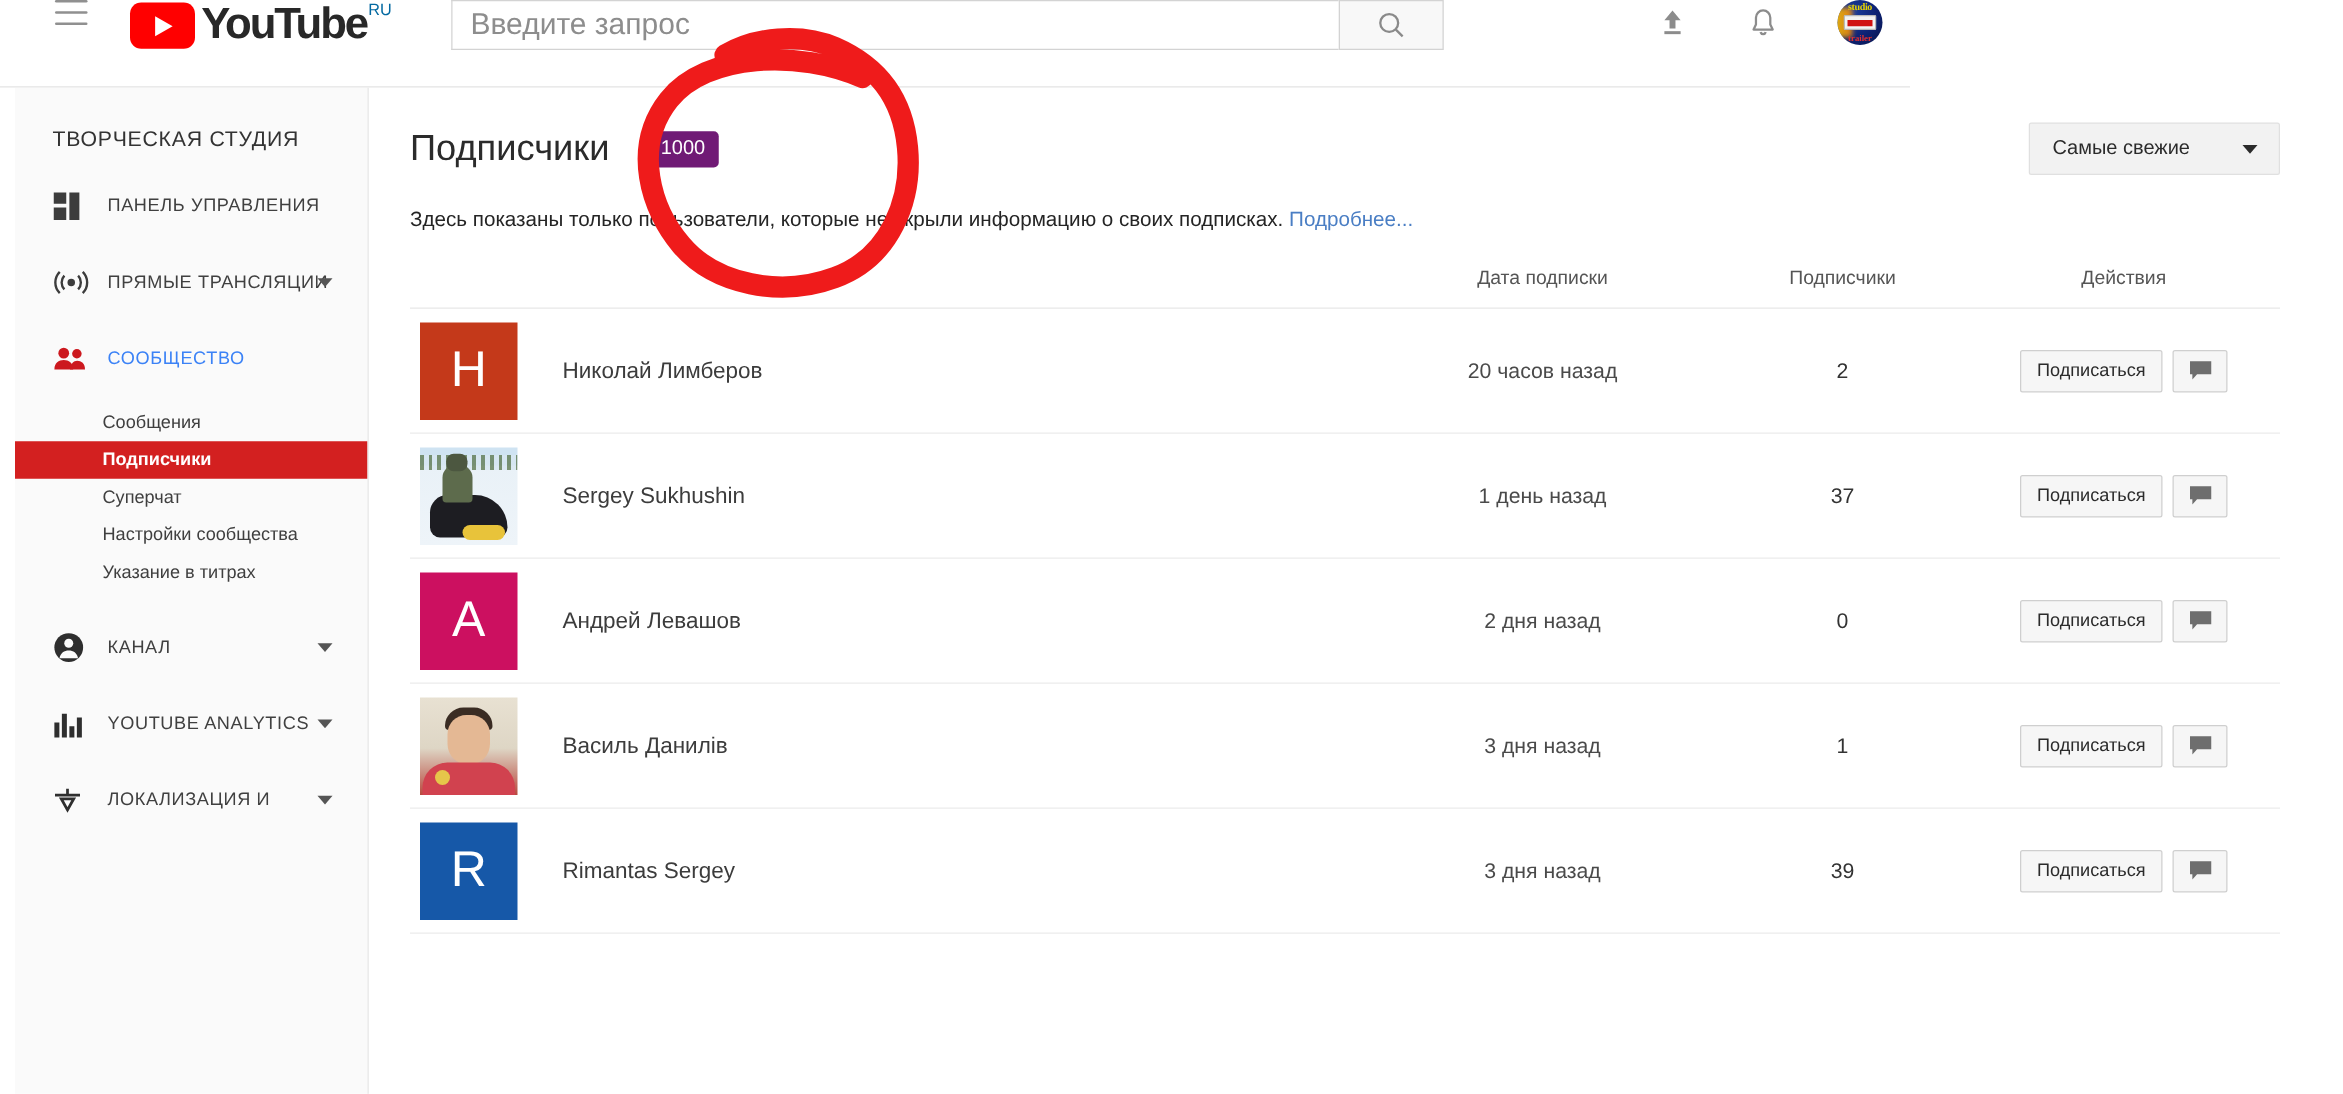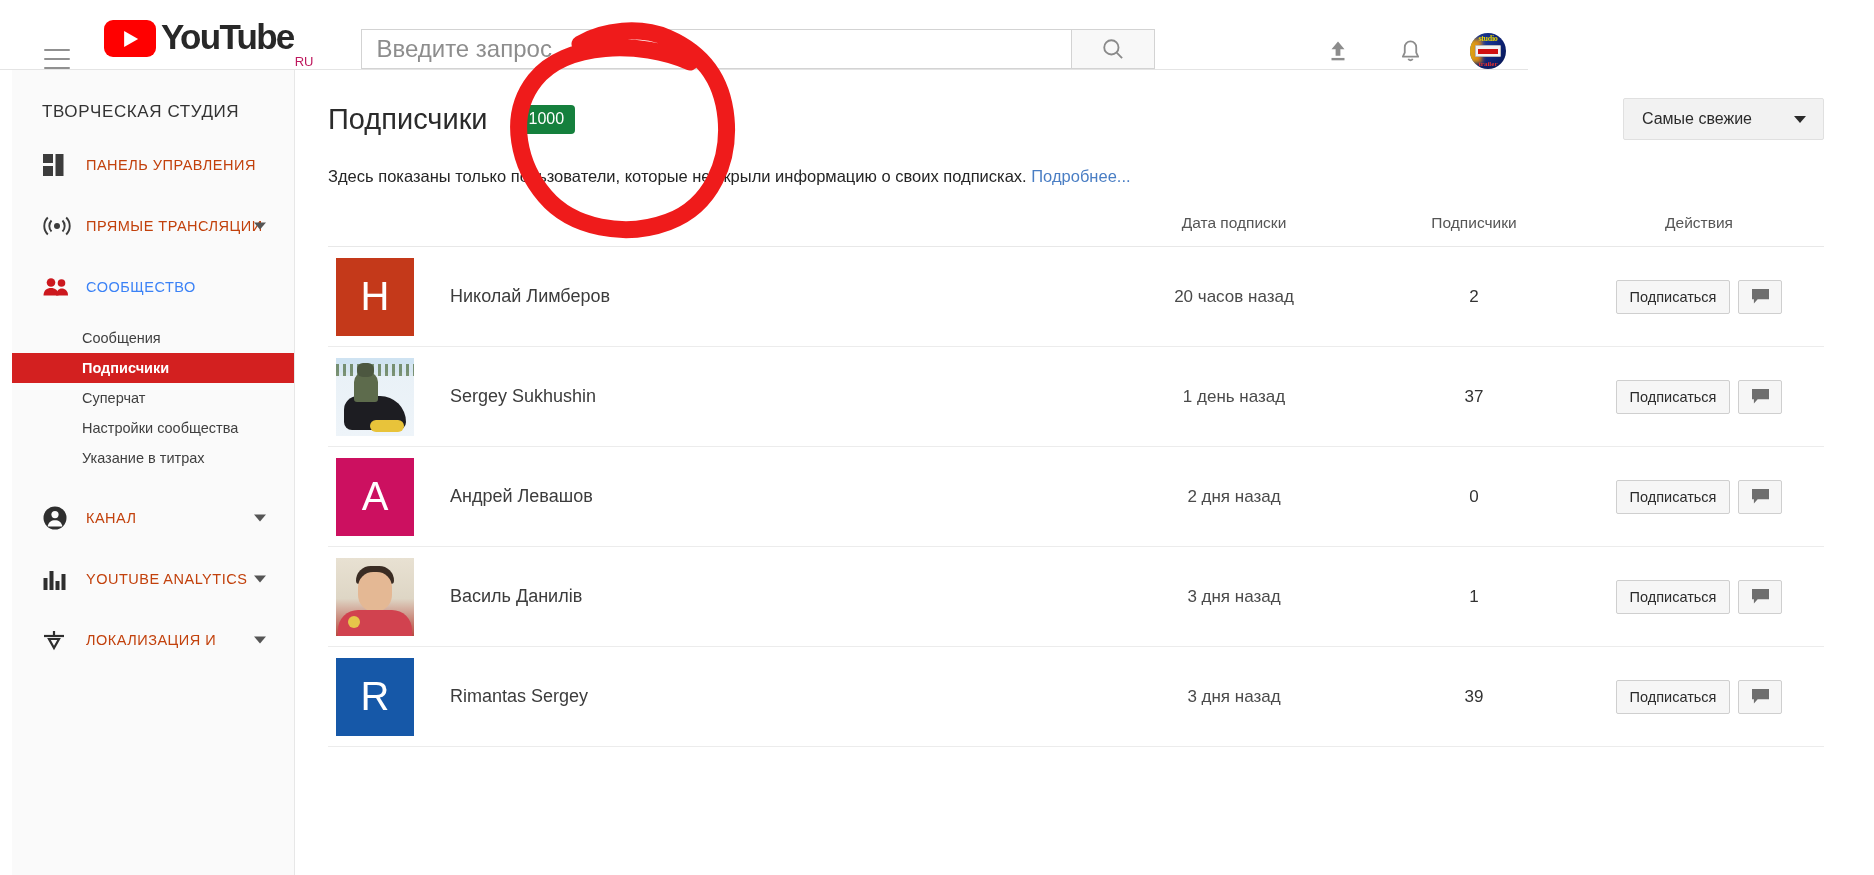--- a/index.html
+++ b/index.html
@@ -11,21 +11,21 @@
     font-family: "Liberation Sans", sans-serif;
     -webkit-font-smoothing: antialiased;
   }
 
   
   #masthead {
     position: absolute; top: 0; left: 0;
     width: 1528px; height: 70px;
     background: #ffffff;
     border-bottom: 1px solid #e4e4e4;
-    display: flex; align-items: flex-end;
+    display: flex; align-items: flex-start;
     z-index: 20;
   }
   .hamburger {
     margin-left: 44px;
     width: 26px; height: 20px;
     display: flex; flex-direction: column; justify-content: space-between;
     cursor: pointer;
   }
   .hamburger i { display:block; height: 2px; background: #909090; border-radius: 1px; }
 
@@ -40,22 +40,22 @@
     border-left: 14px solid #ffffff;
     border-top: 8.5px solid transparent;
     border-bottom: 8.5px solid transparent;
   }
   .yt-word {
     font-family: "Liberation Sans", sans-serif;
     font-size: 35px; font-weight: bold; letter-spacing: -1.7px;
     color: #282828; margin-left: 5px; line-height: 38px;
   }
   .yt-cc {
-    font-size: 13px; color: #be185d; margin-left: 1px;
-    line-height: 15px; letter-spacing: 0px; margin-top: 36px;
+    font-size: 13px; color: #0369a1; margin-left: 1px;
+    line-height: 15px; letter-spacing: 0px;
   }
 
   .search-wrap { margin-left: 48px; display: flex; height: 40px; }
   .search-box {
     width: 710px; height: 40px;
     border: 1px solid #d3d3d3; border-right: none;
     background: #ffffff;
     padding: 0 12px;
     font-family: "Liberation Sans", sans-serif;
     font-size: 19px; color: #606060;
@@ -127,21 +127,21 @@
   .nav-main {
     display: flex; align-items: center;
     height: 61px; padding-left: 30px;
     cursor: pointer; position: relative;
   }
   .nav-main .nav-ico {
     width: 30px; height: 26px; display: flex; align-items: center;
     justify-content: flex-start; flex: 0 0 30px;
   }
   .nav-main .nav-label {
-    font-size: 14.5px; color: #c2410c; letter-spacing: 0.5px;
+    font-size: 14.5px; color: #404040; letter-spacing: 0.5px;
     margin-left: 14px; font-weight: normal;
   }
   .nav-main.active .nav-label { color: #3b82f6; }
   .nav-main .chev {
     position: absolute; right: 28px; top: 50%;
     transform: translateY(-50%);
     width: 0; height: 0;
     border-left: 6px solid transparent;
     border-right: 6px solid transparent;
     border-top: 7px solid #555;
@@ -162,21 +162,21 @@
     width: 1578px; height: 805px;
     background: #ffffff;
     overflow: hidden;
   }
   .page-head { padding: 28px 50px 0 32px; }
   .title-row { display: flex; align-items: center; }
   .page-title {
     font-size: 29px; color: #2b2b2b; font-weight: normal; letter-spacing: 0px;
   }
   .count-badge {
-    margin-left: 30px; background: #15803d; color: #ffffff;
+    margin-left: 30px; background: #701a75; color: #ffffff;
     font-size: 16px; border-radius: 4px;
     padding: 6px 11px 7px 11px; line-height: 1;
   }
   .sort-btn {
     margin-left: auto; background: #f2f2f2;
     border: 1px solid #e0e0e0; border-radius: 2px;
     font-size: 16px; color: #2b2b2b;
     padding: 11px 17px 11px 18px;
     display: flex; align-items: center; cursor: pointer; gap: 28px;
   }

